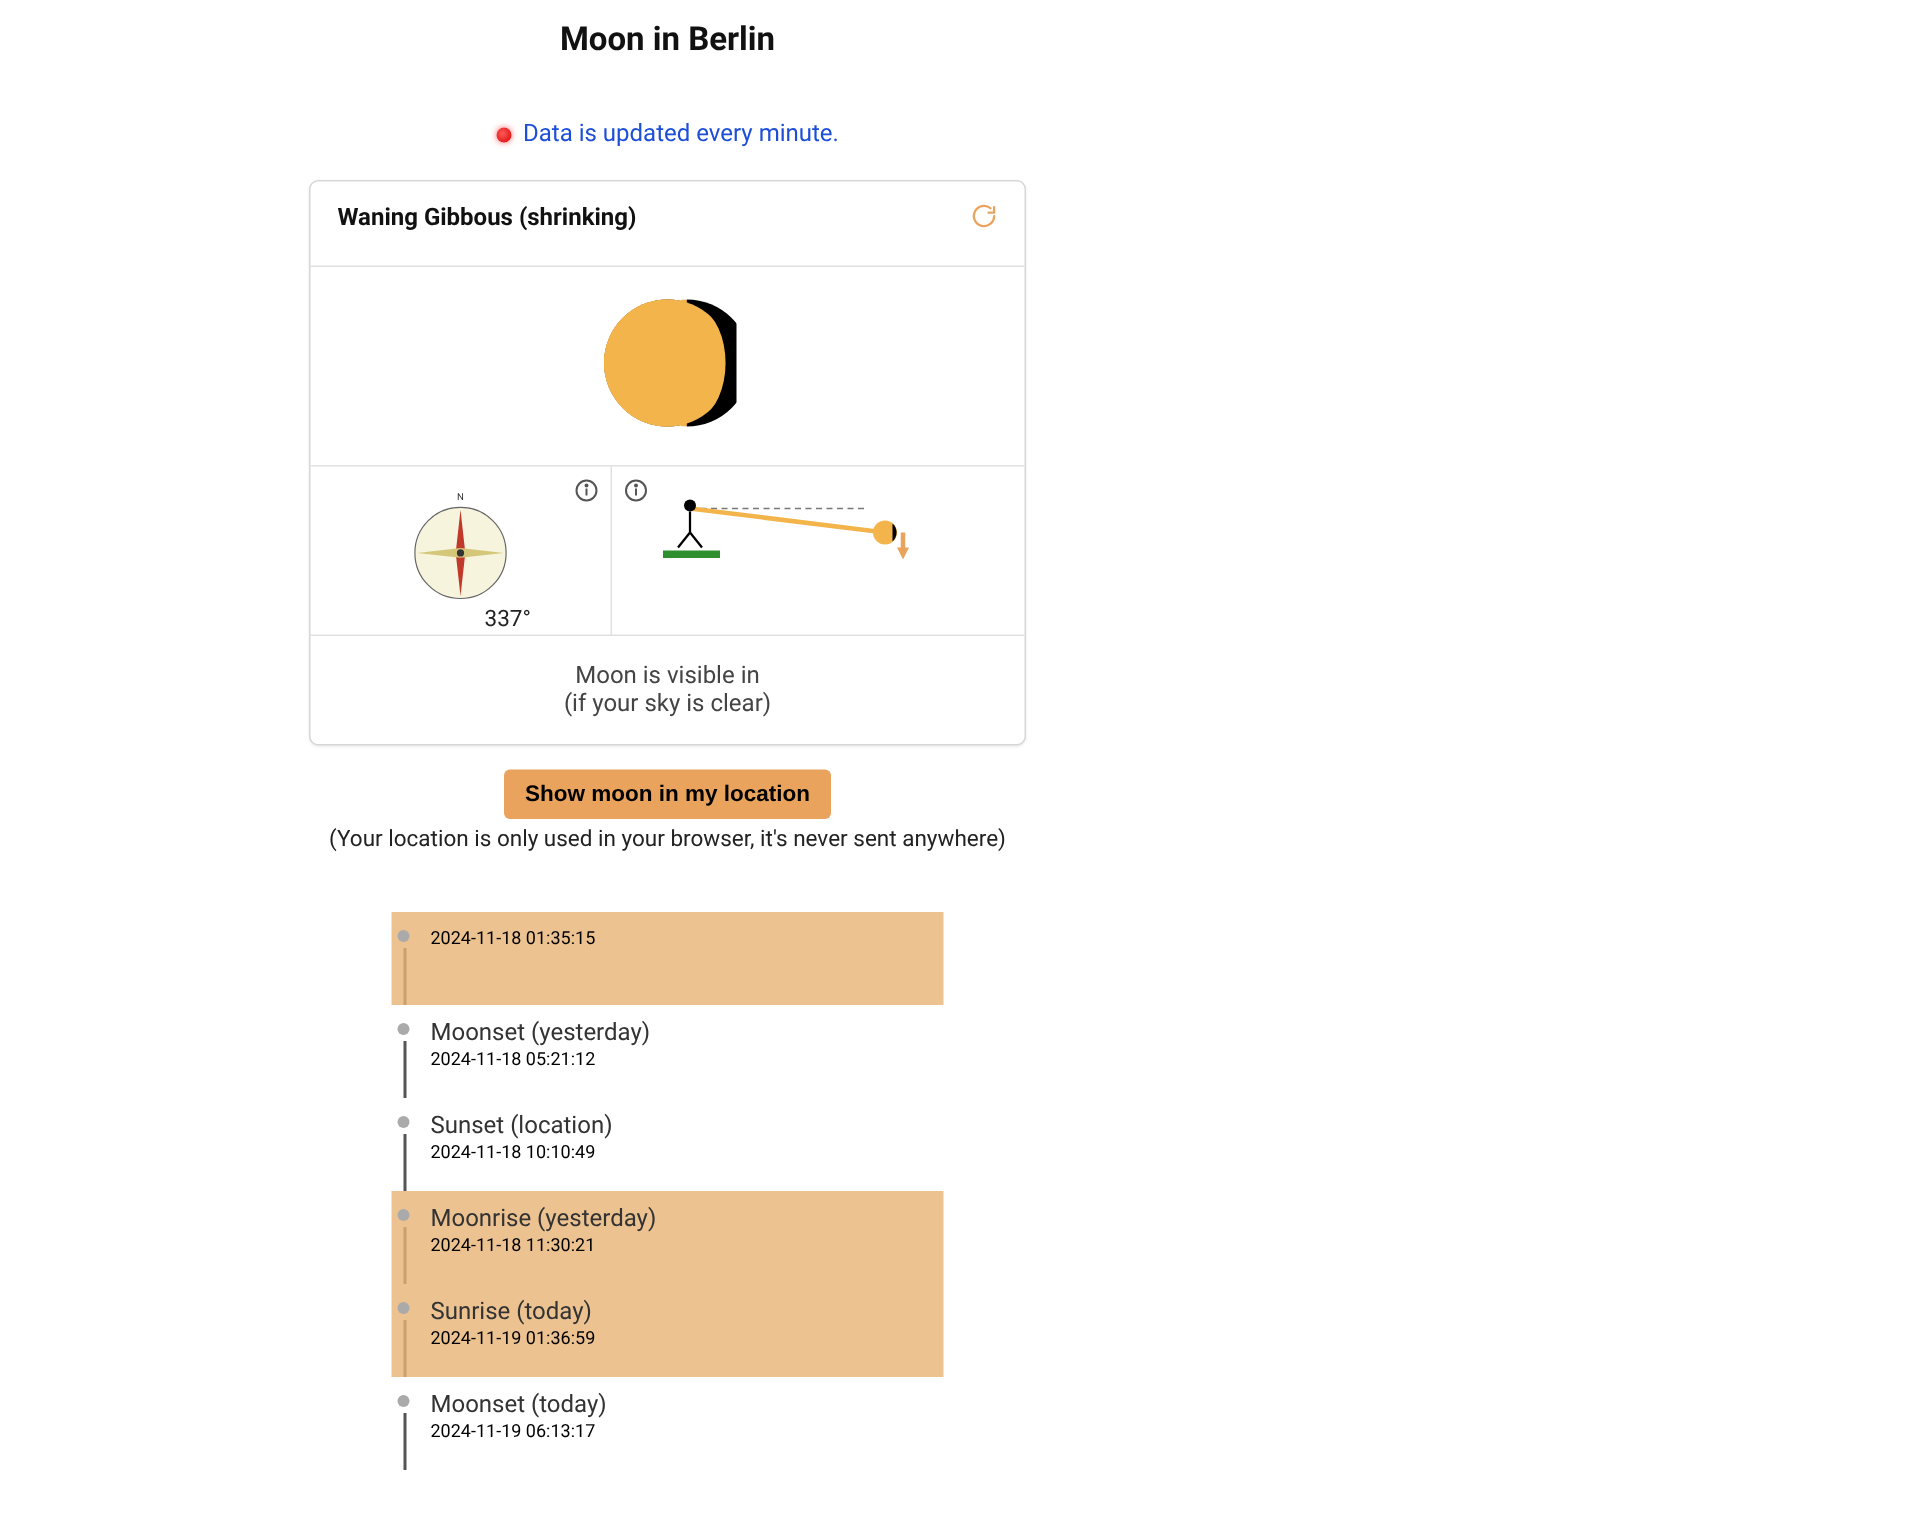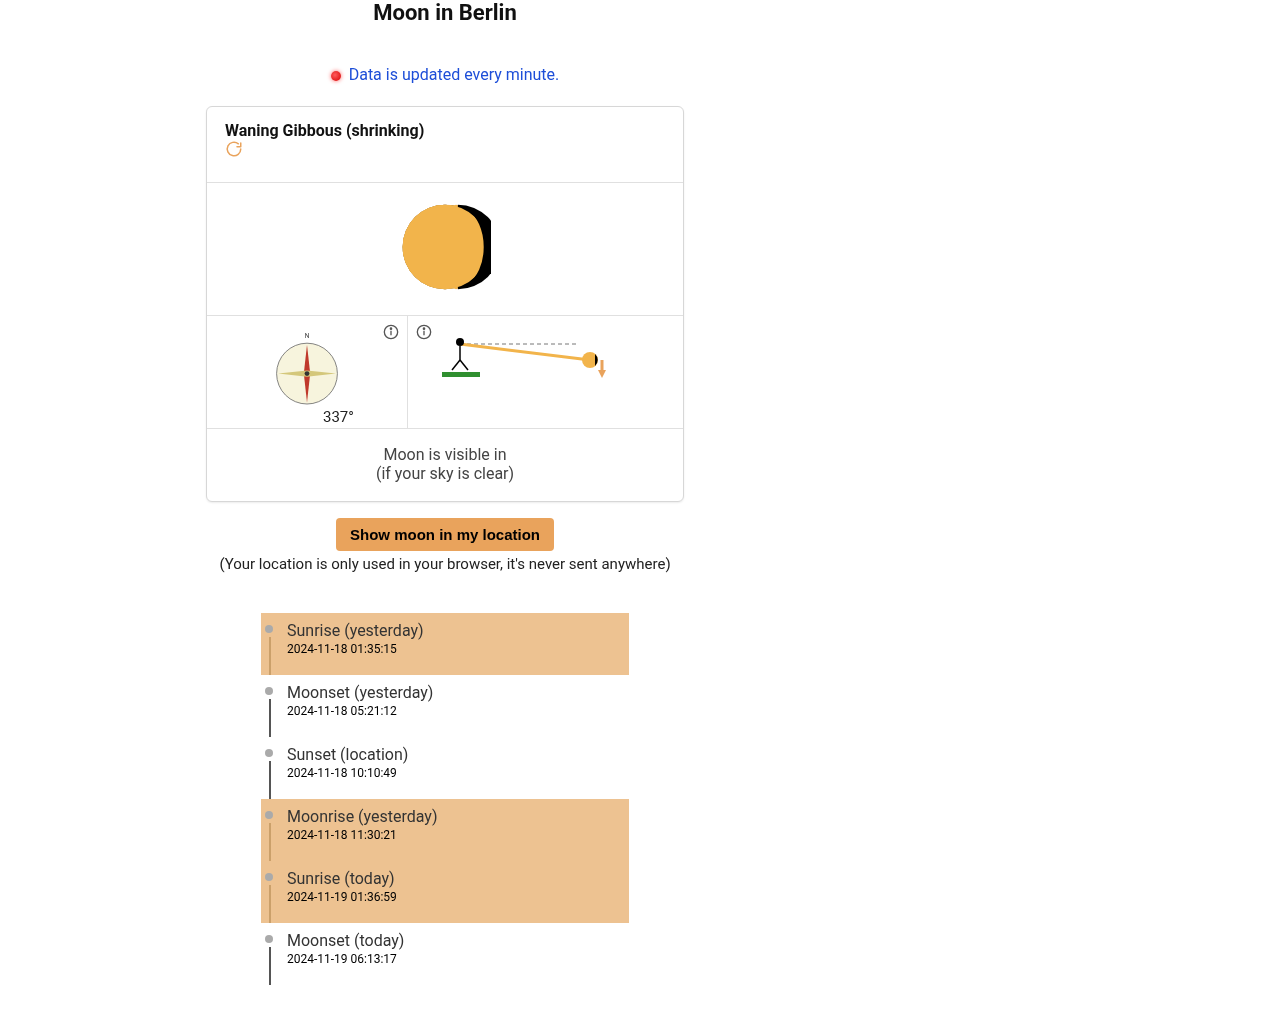--- a/index.html
+++ b/index.html
@@ -10,20 +10,21 @@
       width: 1280px;
       height: 1024px;
       overflow: hidden;
       position: relative;
     }
     .container {
       width: 890px;
       height: 1024px;
       overflow-y: scroll;
       overflow-x: hidden;
+      padding-top: 14px;
     }
     .container::-webkit-scrollbar { width: 8px; }
     .container::-webkit-scrollbar-track { background: #fff; }
     .container::-webkit-scrollbar-thumb { background: #e9a35c; border-radius: 0; }
     
     h1.page-title {
       font-size: 22px;
       font-weight: 700;
       text-align: center;
       margin-bottom: 40px;
@@ -50,21 +51,20 @@
       border-radius: 6px;
       box-shadow: 0 1px 2px rgba(0,0,0,0.08);
       background: #fff;
     }
     .card-header {
       display: flex;
       justify-content: space-between;
       align-items: flex-start;
       padding: 14px 18px 20px 18px;
       border-bottom: 1px solid #e0e0e0;
-      flex-direction: column;
     }
     .phase-name {
       font-size: 16px;
       font-weight: 700;
     }
     .refresh-icon {
       color: #e9a35c;
       cursor: pointer;
     }
     .moon-illustration {
@@ -251,21 +251,20 @@
 
   <div class="location-block">
     <button class="btn-location">Show moon in my location</button>
     <div class="location-note">(Your location is only used in your browser, it's never sent anywhere)</div>
   </div>
 
   <div class="timeline" id="timeline">
       <div class="tl-block sunlit">
         <div class="tl-dot"></div>
         <div class="tl-bar-day"></div>
-        <div class="tl-title">Sunrise (yesterday)</div>
         <div class="tl-time">2024-11-18 01:35:15</div>
       </div>
       <div class="tl-block">
         <div class="tl-dot"></div>
         <div class="tl-bar-night"></div>
         <div class="tl-title">Moonset (yesterday)</div>
         <div class="tl-time">2024-11-18 05:21:12</div>
       </div>
       <div class="tl-block">
         <div class="tl-dot"></div>

